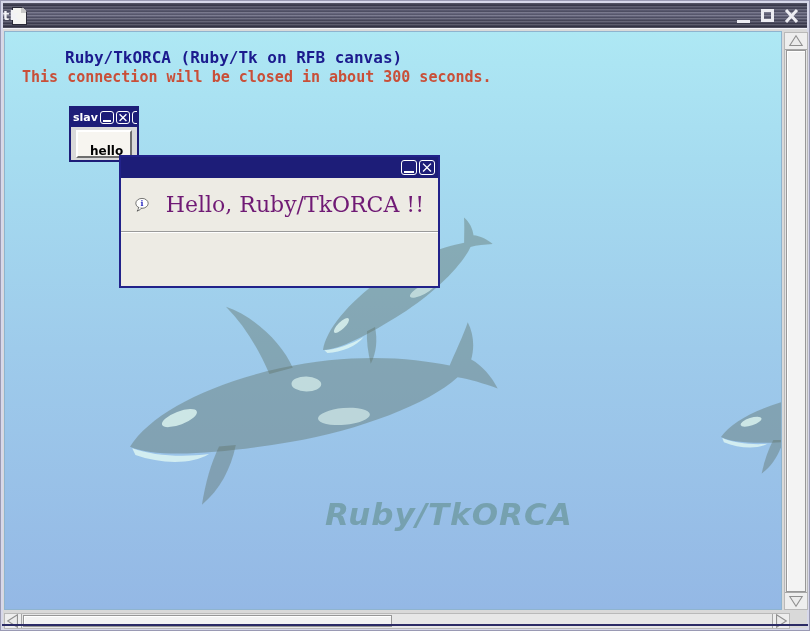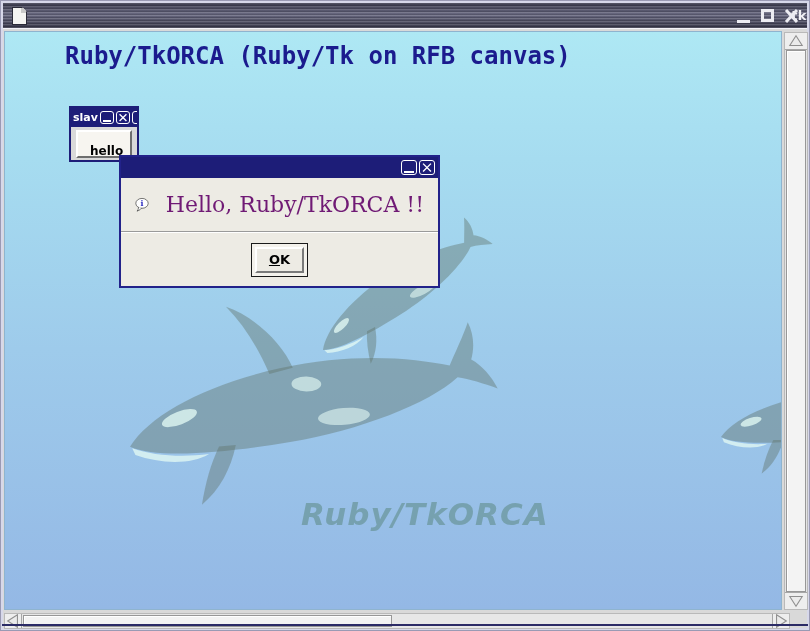--- a/index.html
+++ b/index.html
@@ -10,43 +10,43 @@
   .window{position:absolute;inset:0;background:#d7d8ea;border:1px solid #9a9ab4;}
   .window::after{content:"";position:absolute;left:1px;right:1px;bottom:1px;height:3px;
     border-top:2px solid #2b2b66;pointer-events:none;}
 
   
   .titlebar{position:absolute;left:2px;top:2px;right:2px;height:25px;
     background:
       linear-gradient(180deg,rgba(0,0,0,.30),rgba(255,255,255,.10) 45%,rgba(0,0,0,.32)),
       repeating-linear-gradient(180deg,#73738a 0 1px,#565670 1px 2px,#44445c 2px 3px);
     display:flex;align-items:center;}
-  .wm-title{position:absolute;left:0;right:0;text-align:right;color:#f2f2f6;
+  .wm-title{position:absolute;left:0;right:0;text-align:left;color:#f2f2f6;
     font-weight:bold;font-size:13px;letter-spacing:.5px;}
   .doc-icon{position:absolute;left:9px;top:4px;width:15px;height:18px;background:#f4f4f2;
     border:1px solid #2a2a38;clip-path:polygon(0 0,68% 0,100% 28%,100% 100%,0 100%);}
   .doc-icon::after{content:"";position:absolute;right:0;top:0;width:5px;height:5px;background:#c9c9c9;}
   .winbtns{position:absolute;right:6px;top:4px;display:flex;gap:5px;}
   .winbtn{width:19px;height:18px;position:relative;cursor:pointer;}
   .glyph-min{position:absolute;left:3px;right:3px;bottom:2px;height:0;border-bottom:3px solid #ececf2;}
   .glyph-max{position:absolute;left:3px;top:2px;width:13px;height:13px;border:3px solid #ececf2;}
   .winbtn svg{position:absolute;inset:0;}
 
   
   .client{position:absolute;left:2px;top:27px;right:2px;bottom:2px;background:#d9d9d9;
     border-top:1px solid #f2f2f8;}
   .canvas{position:absolute;left:1px;top:2px;width:778px;height:579px;overflow:hidden;
     background:linear-gradient(180deg,#aee8f4 0%,#a6dcf0 22%,#9ecbeb 55%,#94b8e5 100%);
     border:1px solid #8fb4cf;}
   .orca-layer{position:absolute;left:0;top:0;pointer-events:none;}
-  .heading{position:absolute;left:60px;top:10px;color:#1b1b8e;
-    font-family:"DejaVu Sans Mono",monospace;font-weight:bold;font-size:24px;white-space:pre;}
+  .heading{position:absolute;left:60px;top:16px;color:#1b1b8e;
+    font-family:"DejaVu Sans Mono",monospace;font-weight:bold;font-size:16px;white-space:pre;}
   .notice{position:absolute;left:17px;top:36px;color:#c94f38;
     font-family:"DejaVu Sans Mono",monospace;font-weight:bold;font-size:15px;white-space:pre;}
-  .watermark{position:absolute;left:296px;top:464px;color:#5f8c88;opacity:.58;
+  .watermark{position:absolute;left:320px;top:464px;color:#5f8c88;opacity:.58;
     font-weight:bold;font-style:italic;font-size:31px;letter-spacing:1px;white-space:pre;}
 
   
   .navybar{background:#1d1d78;display:flex;align-items:center;}
   .nb-btn{flex:0 0 auto;width:14px;height:13px;border:1.5px solid #fff;border-radius:3px;
     position:relative;margin-left:2px;cursor:pointer;background:transparent;}
   .nb-min::after{content:"";position:absolute;left:2px;right:2px;bottom:1px;border-bottom:2px solid #fff;}
   .nb-x svg{position:absolute;inset:0;}
 
   .slave{position:absolute;left:64px;top:74px;width:70px;height:56px;
@@ -130,20 +130,21 @@
             <ellipse cx="238" cy="130" rx="28" ry="9" fill="rgba(226,249,243,0.6)" transform="rotate(6 238 130)"></ellipse>
           </g>
         </defs>
         <use href="#orca" transform="translate(282.5,270.8) rotate(-34) scale(0.5)"></use>
         <use href="#orca" transform="translate(98.6,308) rotate(-11) scale(0.93)"></use>
         <use href="#orca" transform="translate(703.7,341.2) rotate(-8) scale(0.55)"></use>
       </svg>
 
       <div class="watermark">Ruby/TkORCA</div>
       <div class="heading">Ruby/TkORCA (Ruby/Tk on RFB canvas)</div>
+      <div class="notice">This connection will be closed in about 300 seconds.</div>
 
       <div class="slave">
         <div class="navybar">
           <span class="slave-title">slav</span>
           <span class="nb-btn nb-min"></span>
           <span class="nb-btn nb-x">
             <svg viewBox="0 0 14 13">
               <path d="M3 2.5 L11 10.5 M11 2.5 L3 10.5" stroke="#fff" stroke-width="1.6" fill="none"></path>
             </svg>
           </span>
@@ -165,25 +166,20 @@
         </div>
         <div class="dlg-content">
           <svg width="36" height="36" viewBox="0 0 36 36">
             <ellipse cx="17" cy="14" rx="15" ry="12" fill="#ffffff" stroke="#1a1a1a" stroke-width="1.4"></ellipse>
             <path d="M9,23 Q8,30 5,33 Q14,30 16,25" fill="#ffffff" stroke="#1a1a1a" stroke-width="1.4" stroke-linejoin="round"></path>
             <text x="17" y="21" text-anchor="middle" font-family="DejaVu Serif, serif" font-weight="bold" font-size="19" fill="#2626c0">i</text>
           </svg>
           <span class="dlg-msg">Hello, Ruby/TkORCA !!</span>
         </div>
         <div class="dlg-sep"></div>
-        <div class="dlg-btnarea">
-          <span class="ok-ring">
-            <button class="ok-btn"><span class="u">O</span><span>K</span></button>
-          </span>
-        </div>
       </div>
     </div>
 
     <div class="vbar">
       <span class="sb-arrow">
         <svg width="16" height="16" viewBox="0 0 18 18">
           <polygon points="9,3 16,14 2,14" fill="#ebebeb" stroke="#8f8f8f" stroke-width="1.2"></polygon>
         </svg>
       </span>
       <span class="vtrack">

